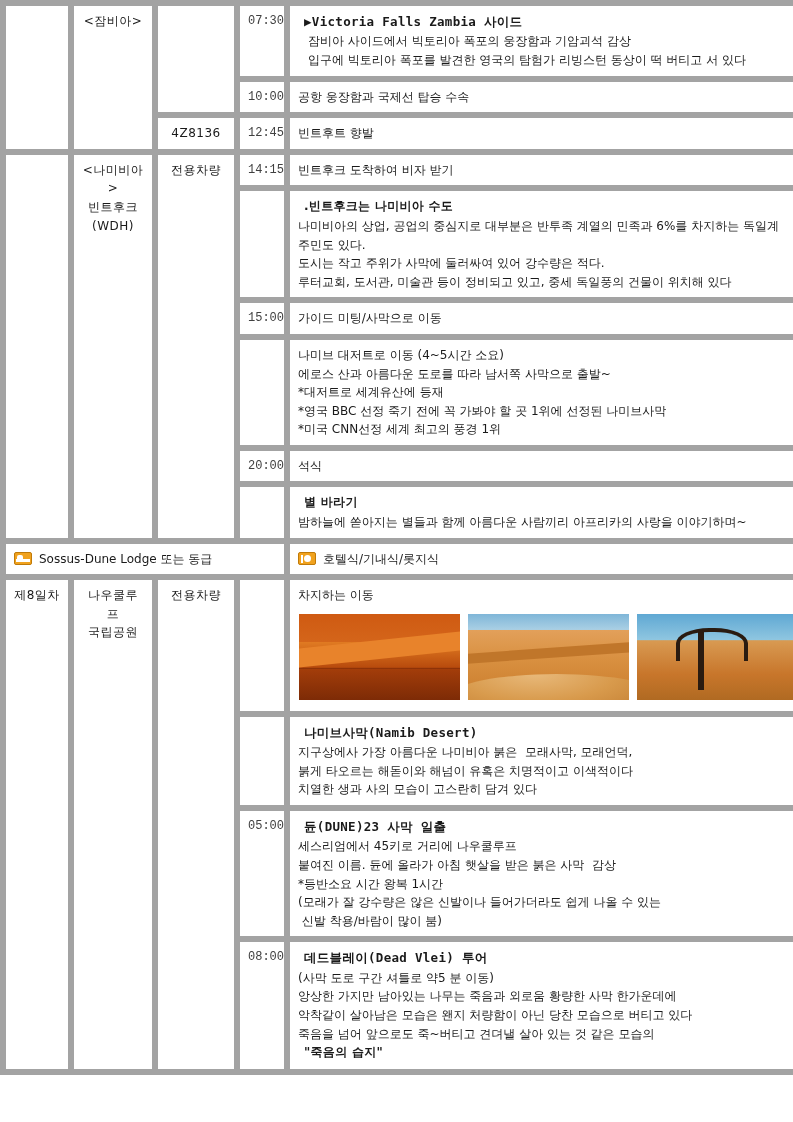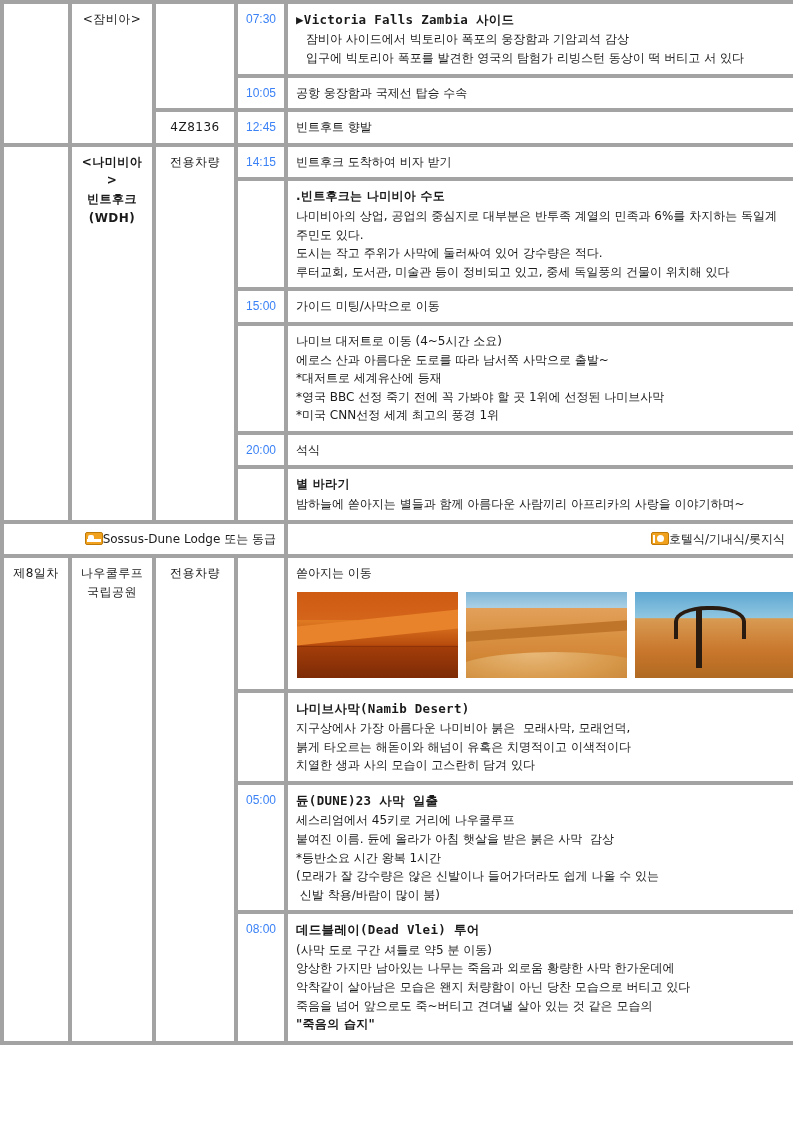--- a/index.html
+++ b/index.html
@@ -14,65 +14,66 @@
     font-size: 12px;
     color: #1a1a1a;
     overflow: hidden;
   }
   table.itin {
     width: 793px;
     border-collapse: collapse;
     table-layout: fixed;
   }
   table.itin td {
-    border: 4px solid #a3a3a3;
+    border: 6px solid #a3a3a3;
     vertical-align: top;
     padding: 6px 8px;
     line-height: 1.55;
     font-size: 12px;
   }
   
   col.c-day   { width: 68px; }
   col.c-place { width: 84px; }
   col.c-trans { width: 82px; }
   col.c-time  { width: 50px; }
   col.c-desc  { width: 509px; }
 
   .cell-center {
     text-align: center;
     letter-spacing: 0.5px;
   }
   .cell-time {
     text-align: center;
-    font-family: Liberation Sans, sans-serif;
+    font-family: Liberation Mono, monospace;
     font-size: 11.5px;
-    color: #3b82f6;
+    color: #404040;
     padding-top: 7px;
   }
   .hd {
     font-weight: bold;
     letter-spacing: 0.3px;
     margin-bottom: 1px;
+    margin-left: 6px;
   }
   .hd-mono {
     font-family: "DejaVu Sans Mono", "Liberation Mono", monospace;
     font-weight: bold;
     font-size: 12.5px;
   }
   .line { white-space: pre-wrap; }
   .small-ind { padding-left: 10px; display: block; }
 
   
   .hotel-cell {
     padding: 5px 8px;
   }
   .hotel-inner {
     display: flex;
     align-items: center;
-    justify-content: flex-end;
+    gap: 7px;
   }
   .ico {
     display: inline-block;
     width: 18px; height: 13px;
     border-radius: 2px;
     flex: 0 0 auto;
     position: relative;
   }
   .ico-bed {
     background: #f0a21e;
@@ -208,37 +209,37 @@
     <td class="cell-center" rowspan="2"></td>
     <td class="cell-time">07:30</td>
     <td>
       <div class="hd hd-mono">▶Victoria Falls Zambia 사이드</div>
       <div class="line small-ind">잠비아 사이드에서 빅토리아 폭포의 웅장함과 기암괴석 감상</div>
       <div class="line small-ind">입구에 빅토리아 폭포를 발견한 영국의 탐험가 리빙스턴 동상이 떡 버티고 서 있다</div>
     </td>
   </tr>
 
   <tr>
-    <td class="cell-time">10:05</td>
+    <td class="cell-time">10:00</td>
     <td>
       <div class="line">공항 웅장함과 국제선 탑승 수속</div>
     </td>
   </tr>
 
   <tr>
     <td class="cell-center">4Z8136</td>
     <td class="cell-time">12:45</td>
     <td>
       <div class="line">빈트후트 향발</div>
     </td>
   </tr>
 
   <tr>
     <td class="cell-center" rowspan="6"></td>
-    <td class="cell-center" rowspan="6" style="white-space: pre-line; font-weight: bold;">&lt;나미비아&gt;
+    <td class="cell-center" rowspan="6" style="white-space: pre-line;">&lt;나미비아&gt;
 빈트후크
 (WDH)</td>
     <td class="cell-center" rowspan="6">전용차량</td>
     <td class="cell-time">14:15</td>
     <td>
       <div class="line">빈트후크 도착하여 비자 받기</div>
     </td>
   </tr>
 
   <tr>
@@ -299,21 +300,21 @@
     </td>
   </tr>
 
   <tr>
     <td class="cell-center" rowspan="4">제8일차</td>
     <td class="cell-center" rowspan="4" style="white-space: pre-line;">나우쿨루프
 국립공원</td>
     <td class="cell-center" rowspan="4">전용차량</td>
     <td class="cell-time"></td>
     <td>
-      <div class="line">쏟아지는 이동</div>
+      <div class="line">차지하는 이동</div>
       <div class="photos">
         <div class="photo ph1"></div>
         <div class="photo ph2"></div>
         <div class="photo ph3"></div>
       </div>
     </td>
   </tr>
 
   <tr>
     <td class="cell-time"></td>

